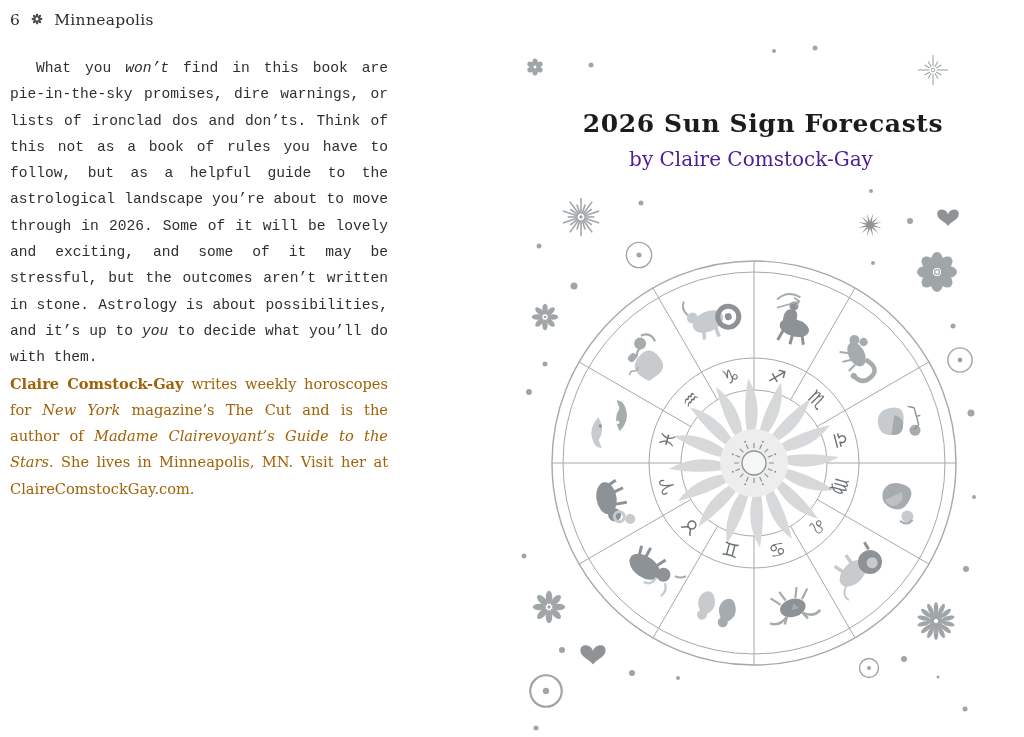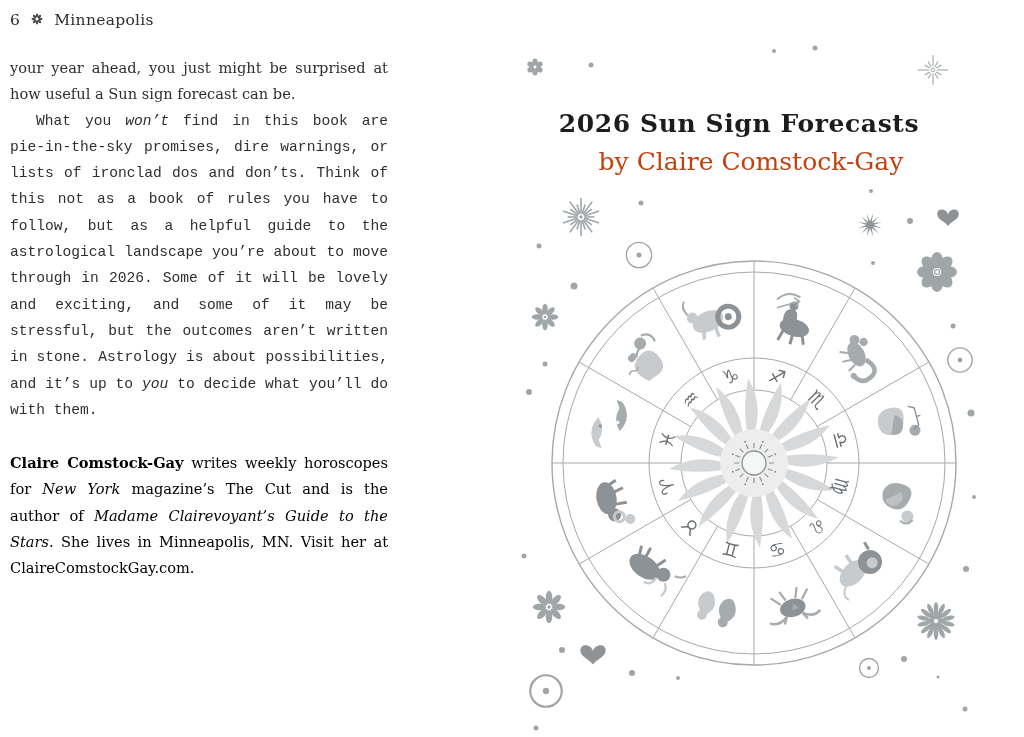--- a/index.html
+++ b/index.html
@@ -5,26 +5,26 @@
   html,body{margin:0;padding:0;background:#ffffff;}
   .spread{position:relative;width:1024px;height:737px;background:#ffffff;overflow:hidden;
           font-family:"DejaVu Serif","Liberation Serif",serif;}
   
   .running-head{position:absolute;left:10px;top:11px;font-size:15.5px;color:#2e2f31;
                 letter-spacing:.3px;display:flex;align-items:center;gap:11px;}
   .left-col{position:absolute;left:10px;top:55px;width:378px;}
   .body-text{font-size:14.6px;line-height:26.3px;color:#2e2f31;text-align:justify;}
   .body-text p{margin:0;}
   .p-indent{text-indent:26px;font-family:Liberation Mono, monospace;}
-  .bio{margin-top:27px;font-size:14.6px;line-height:26.3px;color:#000000;text-align:justify;}
+  .bio{font-size:14.6px;line-height:26.3px;color:#a16207;text-align:justify;}
   
-  .rp-title{position:absolute;left:500px;top:109px;width:478px;text-align:center;
+  .rp-title{position:absolute;left:524px;top:109px;width:478px;text-align:center;
             font-size:25px;font-weight:bold;color:#1c1c1e;letter-spacing:.6px;}
   .rp-byline{position:absolute;left:512px;top:147px;width:478px;text-align:center;
-             font-size:25px;color:#c2410c;}
+             font-size:20px;color:#4c1d95;}
   #canvas{position:absolute;left:0;top:0;}
 </style>
 </head>
 <body>
 
 <div class="spread">
 
   <svg id="canvas" width="1024" height="737" viewBox="0 0 1024 737">
       <g>
         <circle cx="754" cy="463" r="202" fill="none" stroke="#a4a9ad" stroke-width="1.4"></circle>
@@ -326,21 +326,20 @@
             <ellipse cx="0" cy="-3.4" rx="1.25" ry="2.1" fill="#4c4c4e" transform="rotate(180)"></ellipse>
             <ellipse cx="0" cy="-3.4" rx="1.25" ry="2.1" fill="#4c4c4e" transform="rotate(225)"></ellipse>
             <ellipse cx="0" cy="-3.4" rx="1.25" ry="2.1" fill="#4c4c4e" transform="rotate(270)"></ellipse>
             <ellipse cx="0" cy="-3.4" rx="1.25" ry="2.1" fill="#4c4c4e" transform="rotate(315)"></ellipse>
             <circle r="1.1" fill="#ffffff"></circle>
           </svg></span>
       <span>Minneapolis</span>
     </div>
     <div class="left-col">
       <div class="body-text">
-        <p><span>your year ahead, you just might be surprised at how useful a Sun sign forecast can be.</span></p>
         <p class="p-indent"><span>What you </span><span style="font-style: italic;">won’t</span><span> find in this book are pie-in-the-sky promises, dire warnings, or lists of ironclad dos and don’ts. Think of this not as a book of rules you have to follow, but as a helpful guide to the astrological landscape you’re about to move through in 2026. Some of it will be lovely and exciting, and some of it may be stressful, but the outcomes aren’t written in stone. Astrology is about possibilities, and it’s up to </span><span style="font-style: italic;">you</span><span> to decide what you’ll do with them.</span></p>
       </div>
       <div class="bio"><span style="font-weight: bold;">Claire Comstock-Gay</span><span> writes weekly horoscopes for </span><span style="font-style: italic;">New York</span><span> magazine’s The Cut and is the author of </span><span style="font-style: italic;">Madame Clairevoyant’s Guide to the Stars</span><span>. She lives in Minneapolis, MN. Visit her at ClaireComstockGay.com.</span></div>
     </div>
   </div>
 
   <div class="page-right">
     <div class="rp-title">2026 Sun Sign Forecasts</div>
     <div class="rp-byline">by Claire Comstock-Gay</div>
   </div>

